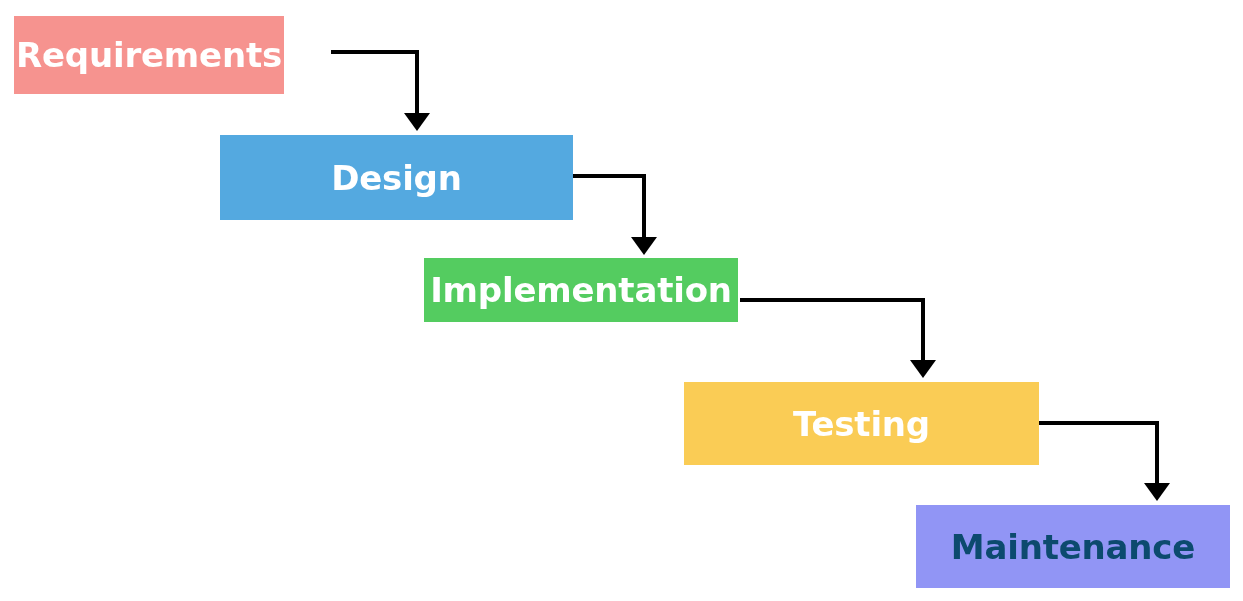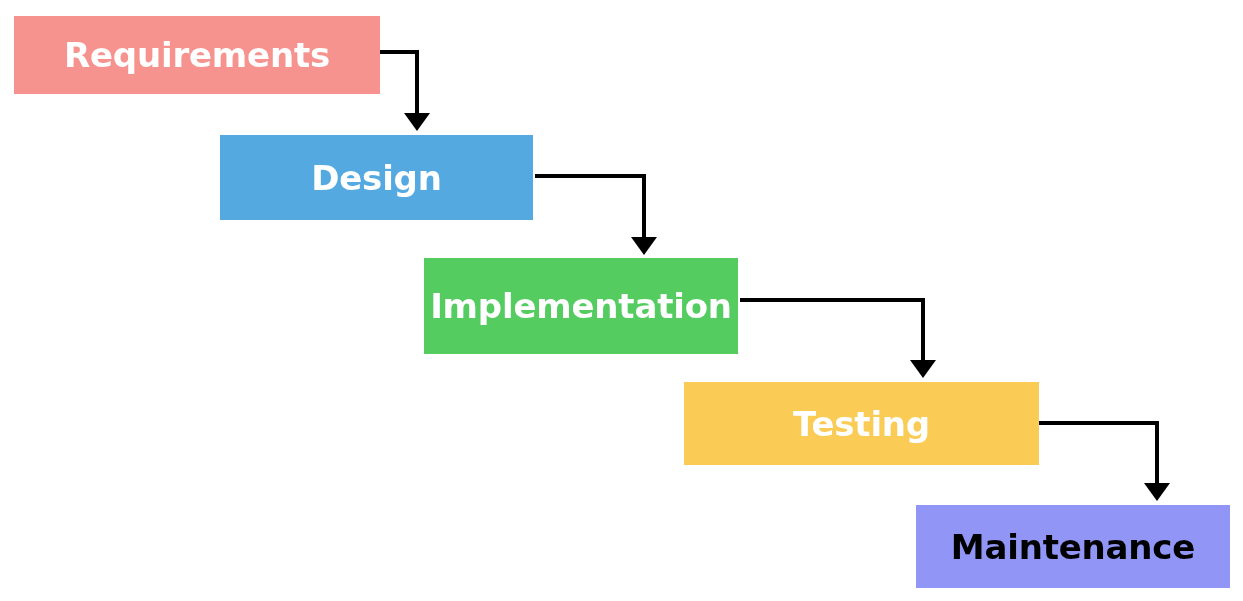--- a/index.html
+++ b/index.html
@@ -73,33 +73,33 @@
       <g>
         <path class="flow-arrow-path" stroke="#000000" d="M 740 300 L 923 300 L 923 362"></path>
         <polygon class="flow-arrow-head" fill="#000000" points="910,360 936,360 923,378"></polygon>
       </g>
       <g>
         <path class="flow-arrow-path" stroke="#000000" d="M 999 423 L 1157 423 L 1157 485"></path>
         <polygon class="flow-arrow-head" fill="#000000" points="1144,483 1170,483 1157,501"></polygon>
       </g>
     </svg>
 
-  <div class="phase-box" style="left: 14px; top: 16px; width: 366px; height: 78px; background: rgb(246, 147, 143);">
+  <div class="phase-box" style="left: 14px; top: 16px; width: 270px; height: 78px; background: rgb(246, 147, 143);">
     <span class="phase-label" style="color: rgb(255, 255, 255);">Requirements</span>
   </div>
 
-  <div class="phase-box" style="left: 220px; top: 135px; width: 313px; height: 85px; background: rgb(84, 169, 224);">
+  <div class="phase-box" style="left: 220px; top: 135px; width: 353px; height: 85px; background: rgb(84, 169, 224);">
     <span class="phase-label" style="color: rgb(255, 255, 255);">Design</span>
   </div>
 
-  <div class="phase-box" style="left: 424px; top: 258px; width: 314px; height: 96px; background: rgb(84, 204, 96);">
+  <div class="phase-box" style="left: 424px; top: 258px; width: 314px; height: 64px; background: rgb(84, 204, 96);">
     <span class="phase-label" style="color: rgb(255, 255, 255);">Implementation</span>
   </div>
 
   <div class="phase-box" style="left: 684px; top: 382px; width: 355px; height: 83px; background: rgb(250, 204, 85);">
     <span class="phase-label" style="color: rgb(255, 255, 255);">Testing</span>
   </div>
 
   <div class="phase-box" style="left: 916px; top: 505px; width: 314px; height: 83px; background: rgb(145, 149, 245);">
-    <span class="phase-label" style="color: #000000;">Maintenance</span>
+    <span class="phase-label" style="color: #0c4a6e;">Maintenance</span>
   </div>
 
 </div>
 
 </body></html>

